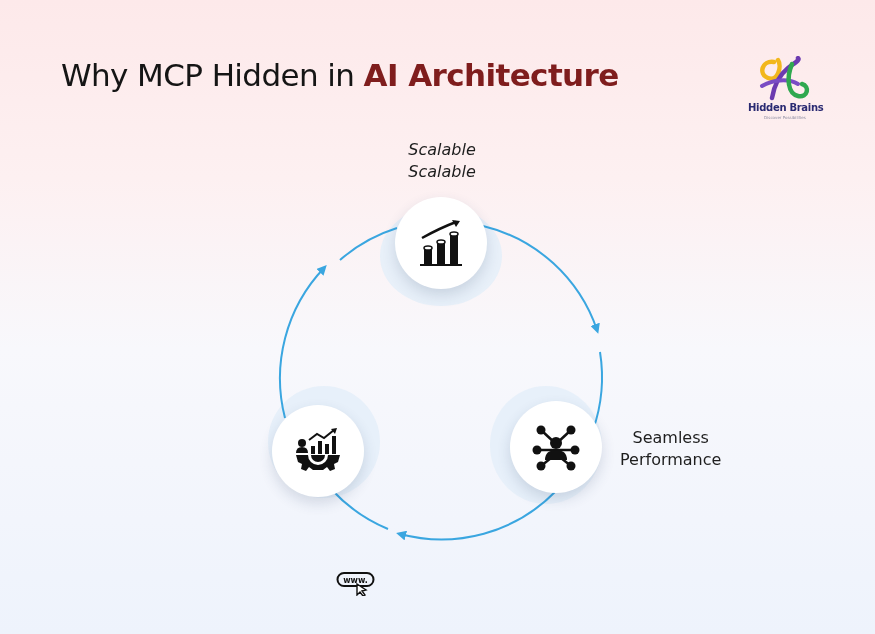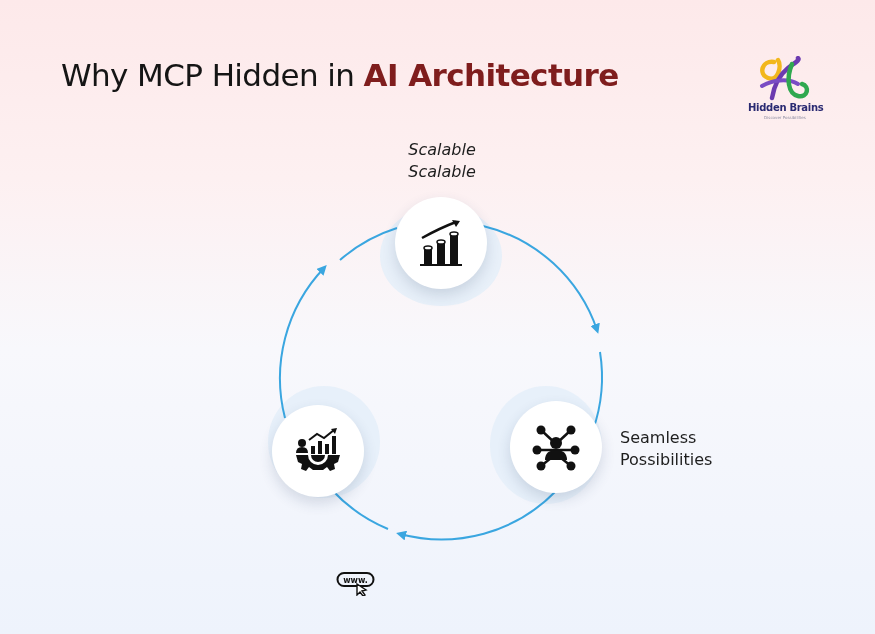--- a/index.html
+++ b/index.html
@@ -122,23 +122,23 @@
       <circle cx="40" cy="44" r="4.5" fill="#111"></circle>
     <circle cx="25" cy="21" r="6" fill="#111"></circle>
     <path d="M14 38 Q 14 28 25 28 Q 36 28 36 38 Z" fill="#111"></path>
   </svg>
 </div>
 
 <div class="label" style="left:402px;top:139px;text-align:center;width:80px;font-style:italic;">
   <div>Scalable</div>
   <div>Scalable</div>
 </div>
-<div class="label" style="left:620px;top:427px;">
+<div class="label" style="left:620px;top:427px;text-align:center;">
   <div>Seamless</div>
-  <div>Possibilities</div>
+  <div>Performance</div>
 </div>
 <div class="label" style="left:136px;top:427px;">
 </div>
 
 <div class="footer">
   <svg width="40" height="26" viewBox="0 0 40 26">
     <rect x="1.5" y="3" width="36" height="13" rx="6.5" fill="none" stroke="#111" stroke-width="2"></rect>
     <text x="19.5" y="13" font-size="8" text-anchor="middle" font-family="DejaVu Sans, sans-serif" font-weight="bold" fill="#111">www.</text>
     <path d="M21 14 L21 25 L24 22 L27 26 L29 25 L26 21 L30 20 Z" fill="#fff" stroke="#111" stroke-width="1.4"></path>
   </svg>

